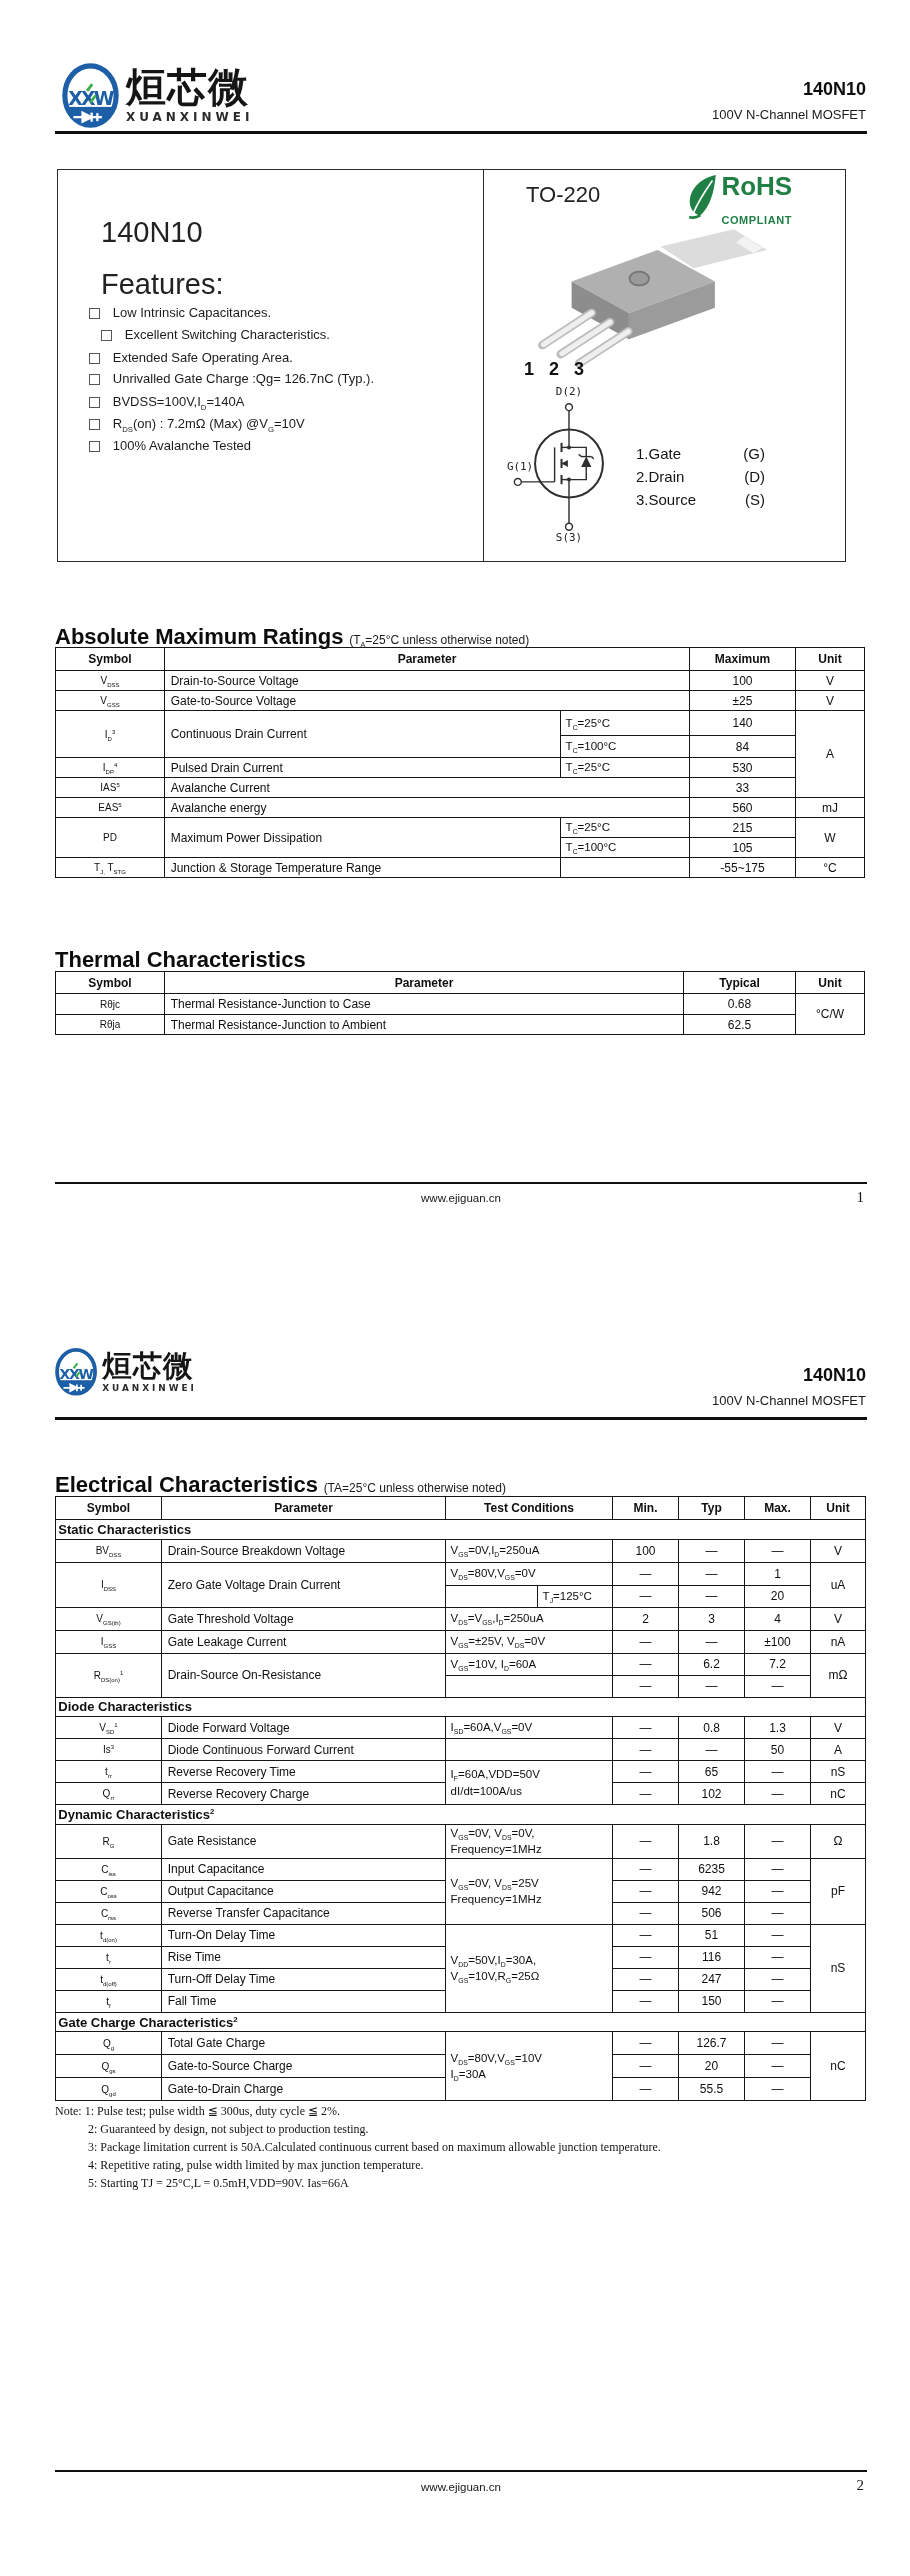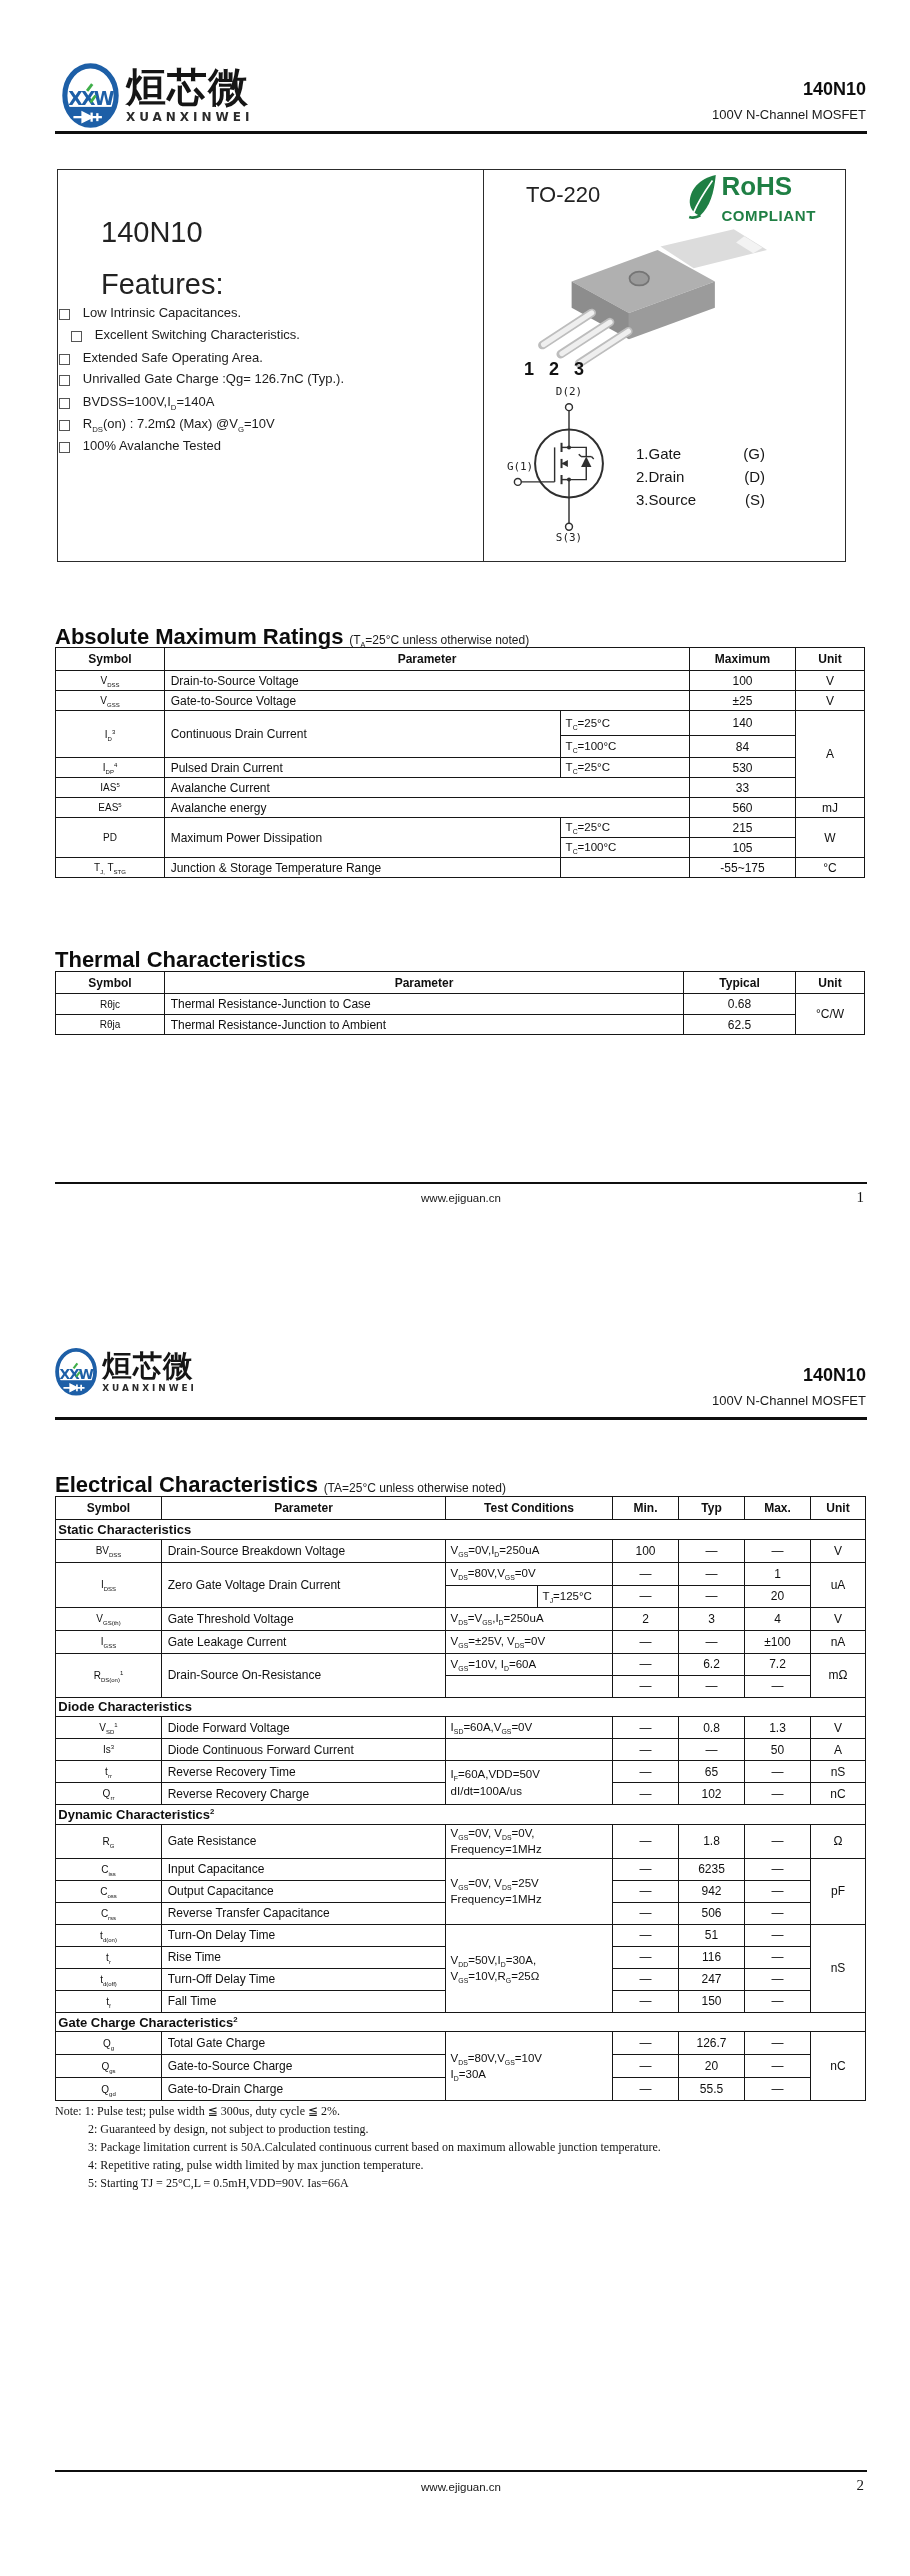--- a/index.html
+++ b/index.html
@@ -10,27 +10,27 @@
   .logo-cn{font-size:40px;font-weight:700;color:#151515;line-height:1;letter-spacing:1.1px;font-family:"DejaVu Sans",sans-serif;}
   .logo-en{font-size:12px;font-weight:600;color:#2b2b2b;letter-spacing:4px;margin-top:2.9px;font-family:"DejaVu Sans",sans-serif;}
   .hd-part{position:absolute;right:44px;text-align:right;font-size:18px;font-weight:bold;color:#0d0d0d;}
   .hd-sub{position:absolute;right:44px;text-align:left;font-size:13px;color:#1a1a1a;}
   .rule{position:absolute;left:55px;width:812px;height:2.9px;background:#0f0f0f;}
   
   .fbox{position:absolute;left:57px;top:169px;width:787px;height:391px;border:1.1px solid #2c2c2c;}
   .fbox-div{position:absolute;left:425px;top:0;bottom:0;width:1.1px;background:#2c2c2c;}
   .fb-part{position:absolute;left:43px;top:46px;font-size:29px;color:#222;}
   .fb-title{position:absolute;left:43px;top:98px;font-size:29px;color:#222;}
-  .feat-row{position:absolute;left:1px;display:flex;gap:12.6px;align-items:flex-end;}
+  .feat-row{position:absolute;left:31px;display:flex;gap:12.6px;align-items:center;}
   .cb{width:9.2px;height:9.2px;border:1.1px solid #555;margin-top:2.3px;flex:0 0 auto;}
   .feat-label{font-size:13px;color:#1c1c1c;}
   .to220{position:absolute;left:468px;top:11.5px;font-size:22px;color:#222;}
   .rohs{position:absolute;left:629px;top:2.9px;display:flex;gap:3.4px;align-items:flex-start;}
   .rohs-title{font-size:26px;font-weight:bold;color:#1f7f44;line-height:1;}
-  .rohs-sub{font-size:15px;font-weight:bold;color:#1f7f44;letter-spacing:0.6px;margin-top:8px;}
+  .rohs-sub{font-size:11px;font-weight:bold;color:#1f7f44;letter-spacing:0.6px;margin-top:15px;}
   .pin-nums{position:absolute;left:466px;top:189px;display:flex;gap:15px;font-size:18px;font-weight:bold;color:#111;}
   .pinlist{position:absolute;left:578px;top:275px;width:129px;}
   .pinlist-row{display:flex;justify-content:space-between;height:23px;font-size:15px;color:#151515;}
   .schem-t{font-family:"DejaVu Sans Mono",monospace;font-size:19px;fill:#222;}
   
   .sec-head{position:absolute;left:55px;display:flex;align-items:baseline;gap:5.7px;}
   .sec-title{font-size:22px;font-weight:bold;color:#0c0c0c;}
   .sec-note{font-size:12px;color:#1a1a1a;}
   
   table.dt{position:absolute;left:55px;width:809px;border-collapse:collapse;table-layout:fixed;border:1.7px solid #0e0e0e;}

